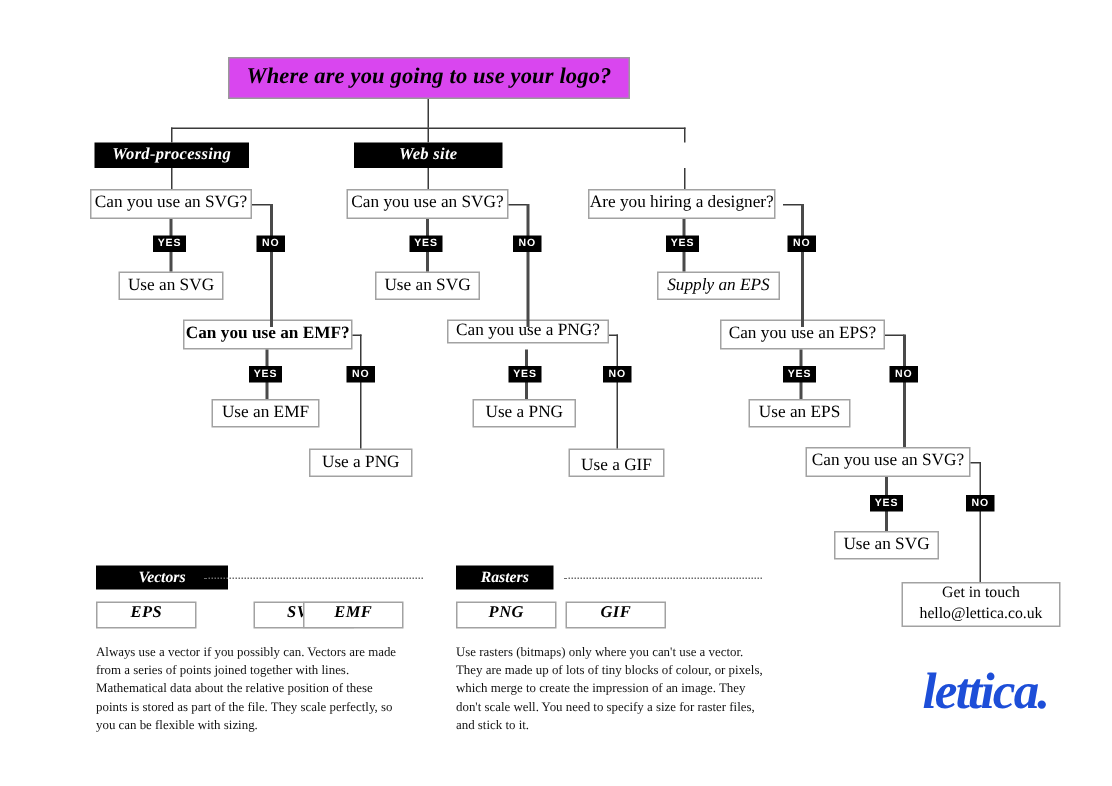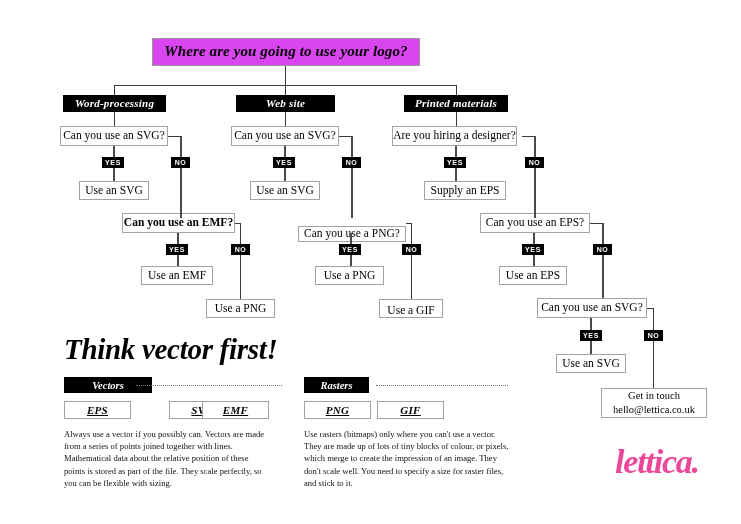--- a/index.html
+++ b/index.html
@@ -125,25 +125,24 @@
   }
 
   .fmt-box {
     position: absolute;
     border: 1px solid #a2a2a2;
     background: #ffffff;
     font-style: italic;
     font-weight: bold;
     font-size: 11px;
     display: flex;
-    align-items: center;
+    align-items: flex-start;
     justify-content: center;
     box-sizing: border-box;
     letter-spacing: .3px;
-    text-decoration: underline;
   }
 
   .para {
     position: absolute;
     font-size: 8.6px;
     line-height: 1.42;
     text-align: left;
     color: #111111;
   }
 
@@ -231,55 +230,52 @@
   <div class="node a-box" style="left:250px; top:181px; width:70px; height:19px;">
     <span>Use an SVG</span>
   </div>
 
   <div class="ln h" style="left:339px; top:136px; width:13px;"></div>
   <div class="ln thick v" style="left:351px; top:136px; height:82px;"></div>
   <div class="chip" style="left:342px; top:157px; width:19px; height:11px;">
     <span>NO</span>
   </div>
 
-  <div class="node q-box" style="left:298px; top:226px; width:108px; height:16px;">
+  <div class="node q-box" style="left:298px; top:213px; width:108px; height:16px;">
     <span>Can you use a PNG?</span>
   </div>
 
   <div class="ln thick v" style="left:350px; top:233px; height:33px;"></div>
   <div class="chip" style="left:339px; top:244px; width:22px; height:11px;">
     <span>YES</span>
   </div>
   <div class="node a-box" style="left:315px; top:266px; width:69px; height:19px;">
     <span>Use a PNG</span>
   </div>
 
   <div class="ln h" style="left:406px; top:223px; width:6px;"></div>
   <div class="ln v" style="left:411px; top:223px; height:76px;"></div>
   <div class="chip" style="left:402px; top:244px; width:19px; height:11px;">
     <span>NO</span>
   </div>
   <div class="node a-box" style="left:379px; top:299px; width:64px; height:19px;align-items:flex-end;">
     <span>Use a GIF</span>
   </div>
 
-  <div class="node cat-box" style="left:404px; top:95px; width:104px; height:17px;">
-    <span>Printed materials</span>
-  </div>
   <div class="ln v" style="left:456px; top:112px; height:14px;"></div>
 
   <div class="node q-box" style="left:392px; top:126px; width:125px; height:20px;">
     <span>Are you hiring a designer?</span>
   </div>
 
   <div class="ln thick v" style="left:455px; top:146px; height:35px;"></div>
   <div class="chip" style="left:444px; top:157px; width:22px; height:11px;">
     <span>YES</span>
   </div>
-  <div class="node a-box" style="left:424px; top:181px; width:82px; height:19px;">
+  <div class="node a-box" style="left:438px; top:181px; width:82px; height:19px;font-style:italic;">
     <span>Supply an EPS</span>
   </div>
 
   <div class="ln h" style="left:522px; top:136px; width:13px;"></div>
   <div class="ln thick v" style="left:534px; top:136px; height:82px;"></div>
   <div class="chip" style="left:525px; top:157px; width:19px; height:11px;">
     <span>NO</span>
   </div>
 
   <div class="node q-box" style="left:480px; top:213px; width:110px; height:20px;">
@@ -316,21 +312,20 @@
   <div class="ln v" style="left:653px; top:308px; height:80px;"></div>
   <div class="chip" style="left:644px; top:330px; width:19px; height:11px;">
     <span>NO</span>
   </div>
 
   <div class="node contact-box" style="left:601px; top:388px; width:106px; height:30px;">
     <span>Get in touch</span>
     <span>hello@lettica.co.uk</span>
   </div>
 
-  <div class="headline" style="left:64px; top:333px;">Think vector first!</div>
 
   <div class="tag-box" style="left:64px; top:377px; width:88px; height:16px;">
     <span>Vectors</span>
   </div>
   <div class="leader" style="left:136px; top:385px; width:146px;"></div>
 
   <div class="fmt-box" style="left:64px; top:401px; width:67px; height:18px;">
     <span>EPS</span>
   </div>
   <div class="fmt-box" style="left:133px; top:401px; width:67px; height:18px;margin-left:36px;">
@@ -349,15 +344,15 @@
 
   <div class="fmt-box" style="left:304px; top:401px; width:67px; height:18px;">
     <span>PNG</span>
   </div>
   <div class="fmt-box" style="left:377px; top:401px; width:67px; height:18px;">
     <span>GIF</span>
   </div>
 
   <div class="para" style="left:304px; top:428px; width:207px;">Use rasters (bitmaps) only where you can't use a vector. They are made up of lots of tiny blocks of colour, or pixels, which merge to create the impression of an image. They don't scale well. You need to specify a size for raster files, and stick to it.</div>
 
-  <div class="logo" style="left: 615px; top: 443px; color: #ec4899;">lettica.</div>
+  <div class="logo" style="left: 615px; top: 443px; color: #1d4ed8;">lettica.</div>
 
 </div>
 
 </body></html>

